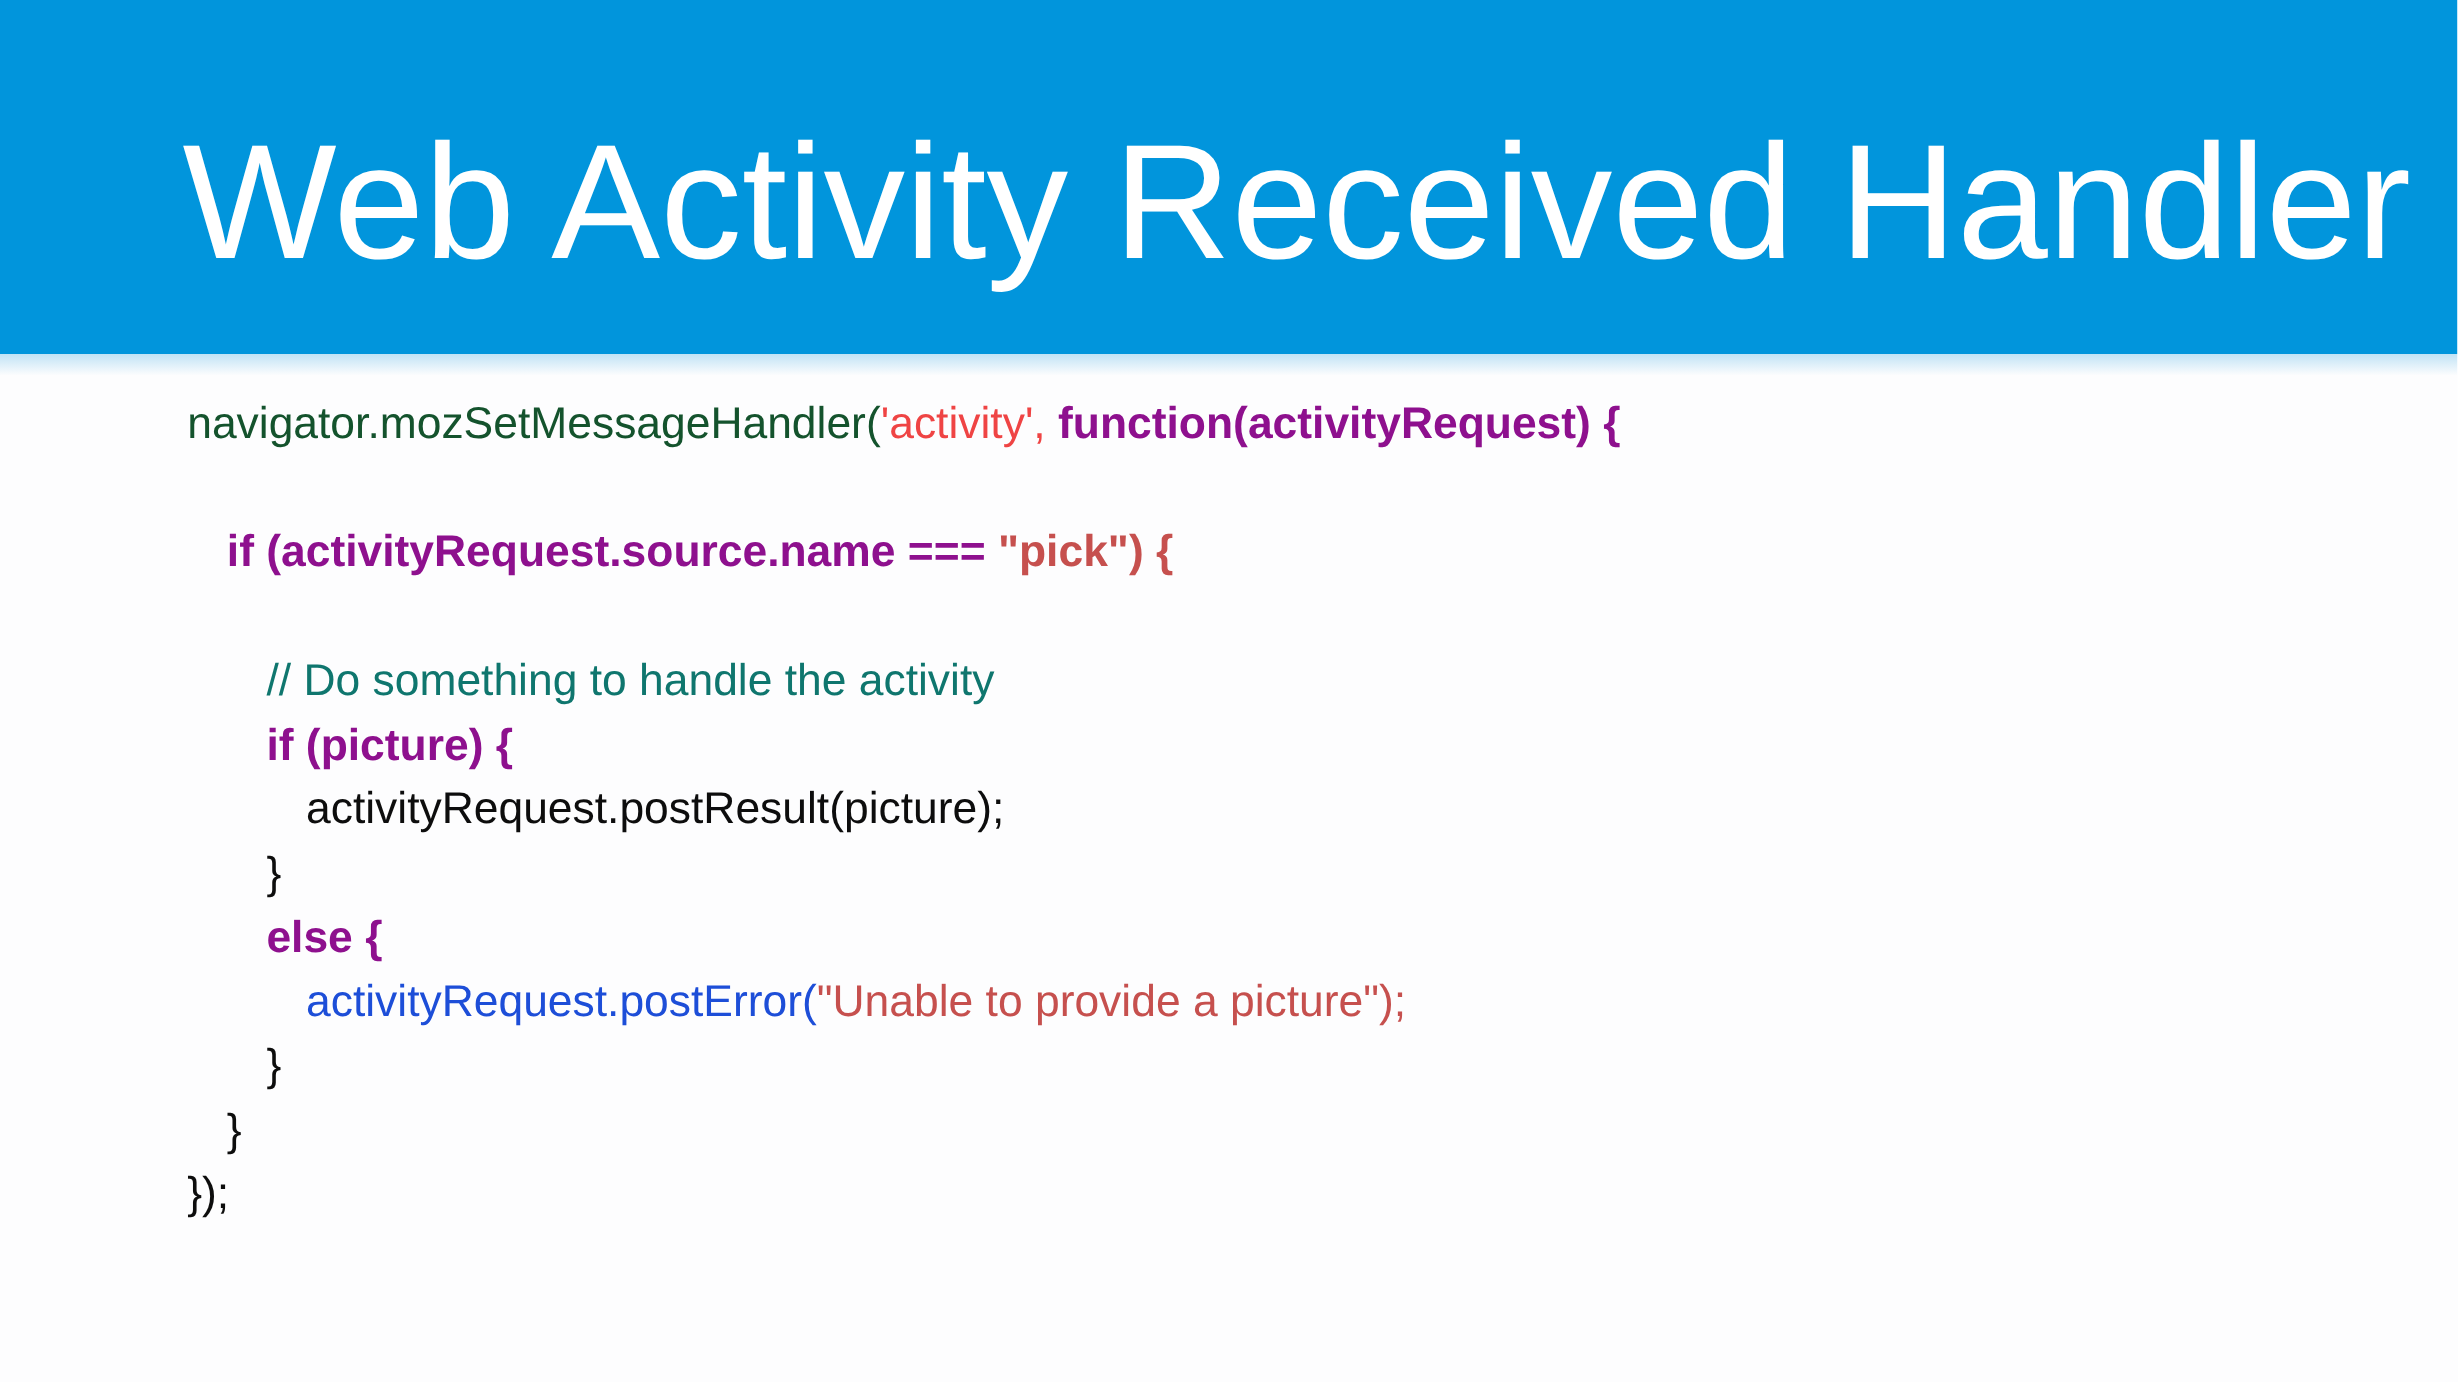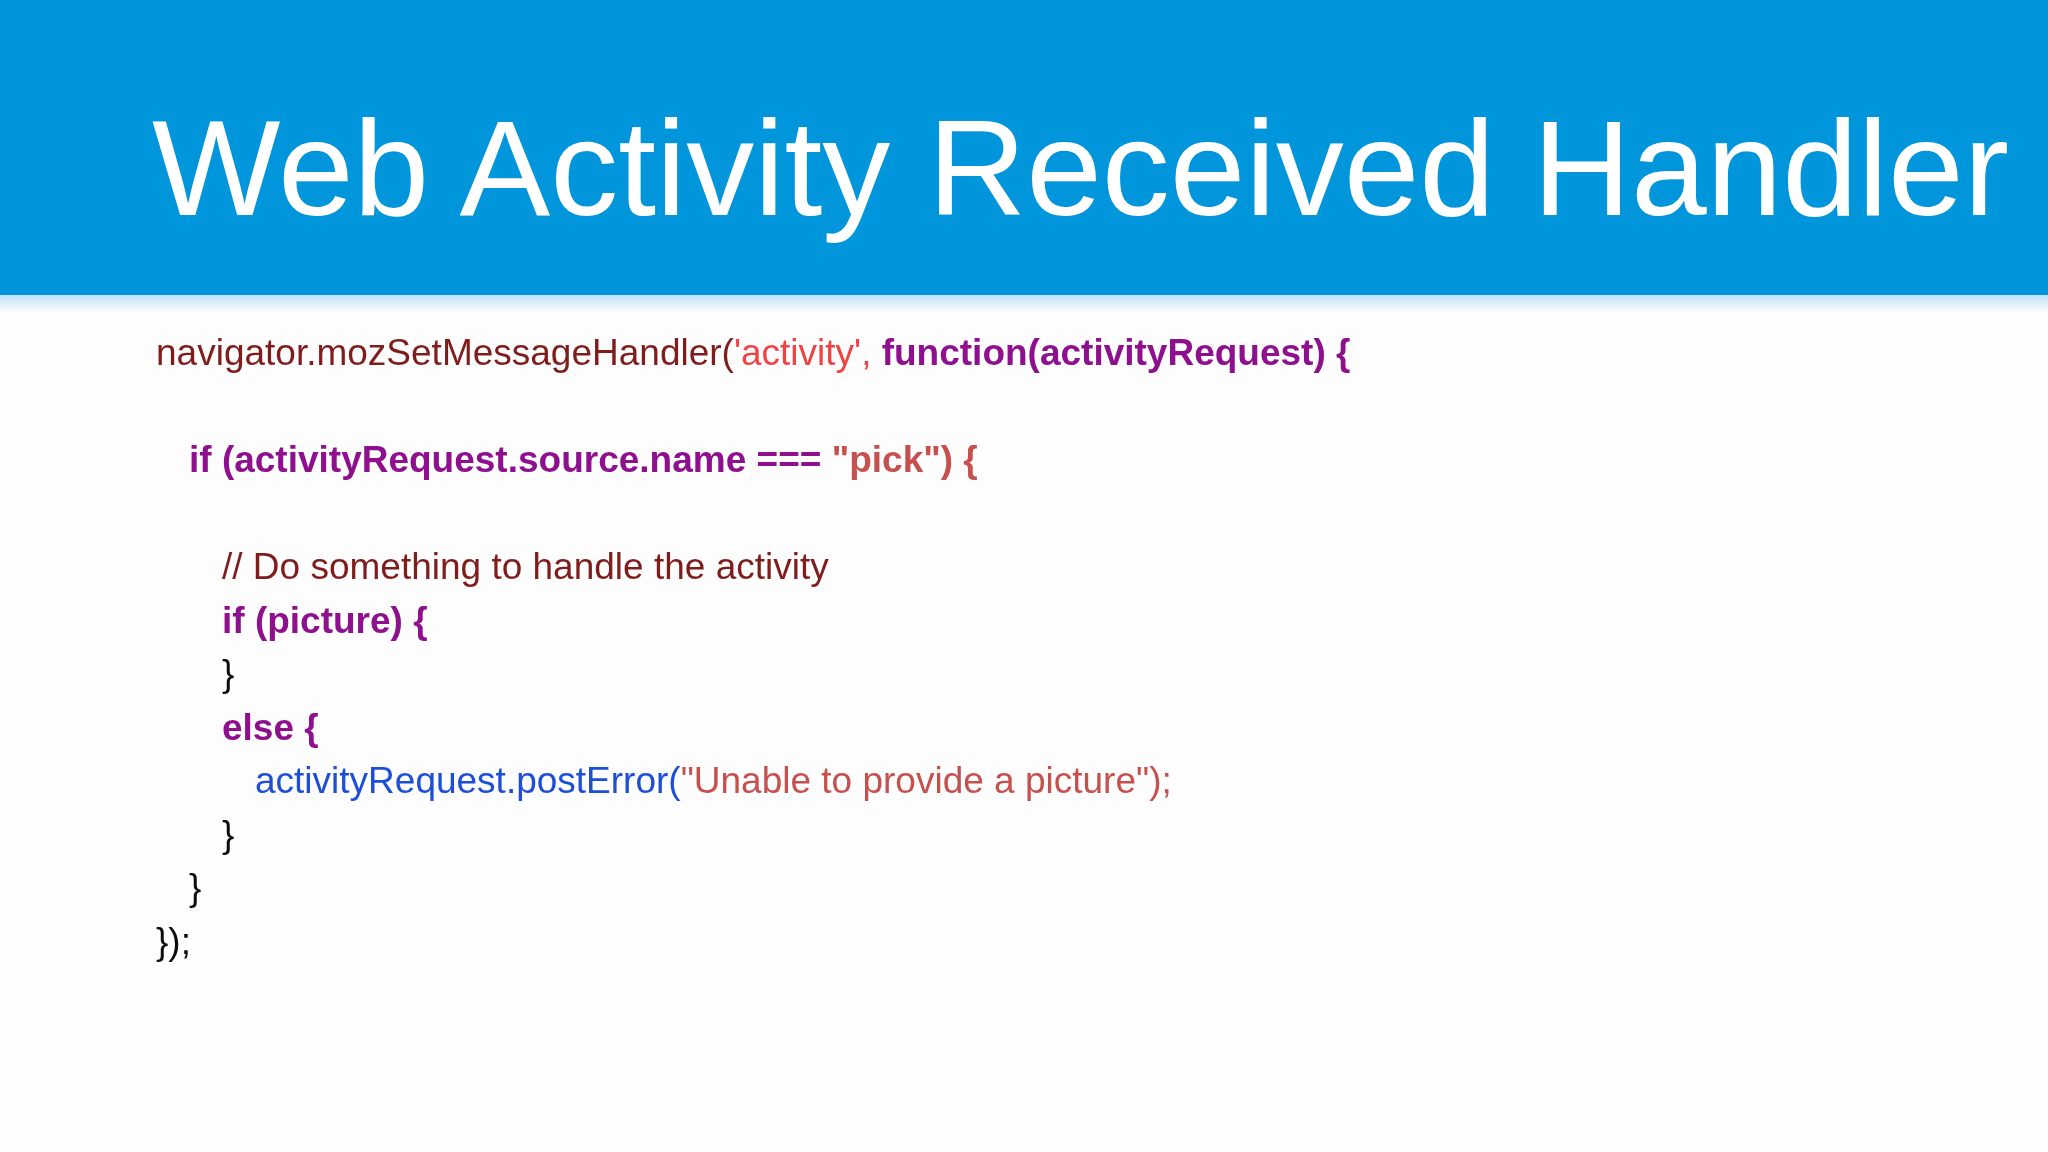--- a/index.html
+++ b/index.html
@@ -57,26 +57,27 @@
   .code-line span { display: inline; }
 </style>
 </head>
 <body>
 
 <div class="slide" style="background: rgb(253, 253, 254);">
   <div class="header-bar" style="background: rgb(1, 149, 220);"></div>
   <div class="header-fade"></div>
   <div class="slide-title" style="color: rgb(255, 255, 255);">Web Activity Received Handler</div>
   <div class="code-block">
-      <div class="code-line" style="padding-left: 0px;"><span style="color: #7f1d1d;">navigator.mozSetMessageHandler(</span><span style="color: #ef4444;">'activity', </span><span style="color: rgb(142, 16, 142); font-weight: 700;">function(activityRequest) {</span></div>
+      <div class="code-line" style="padding-left: 0px;"><span style="color: #14532d;">navigator.mozSetMessageHandler(</span><span style="color: #ef4444;">'activity', </span><span style="color: rgb(142, 16, 142); font-weight: 700;">function(activityRequest) {</span></div>
       <div class="code-line">&nbsp;</div>
       <div class="code-line" style="padding-left: 33px;"><span style="color: rgb(142, 16, 142); font-weight: 700;">if (activityRequest.source.name === </span><span style="color: rgb(198, 80, 78); font-weight: 700;">"pick") {</span></div>
       <div class="code-line">&nbsp;</div>
-      <div class="code-line" style="padding-left: 66px;"><span style="color: #7f1d1d;">// Do something to handle the activity</span></div>
+      <div class="code-line" style="padding-left: 66px;"><span style="color: #0f766e;">// Do something to handle the activity</span></div>
       <div class="code-line" style="padding-left: 66px;"><span style="color: rgb(142, 16, 142); font-weight: 700;">if (picture) {</span></div>
+      <div class="code-line" style="padding-left: 99px;"><span style="color: rgb(13, 13, 13);">activityRequest.postResult(picture);</span></div>
       <div class="code-line" style="padding-left: 66px;"><span style="color: rgb(13, 13, 13);">}</span></div>
       <div class="code-line" style="padding-left: 66px;"><span style="color: rgb(142, 16, 142); font-weight: 700;">else {</span></div>
       <div class="code-line" style="padding-left: 99px;"><span style="color: #1d4ed8;">activityRequest.postError(</span><span style="color: rgb(198, 80, 78);">"Unable to provide a picture");</span></div>
       <div class="code-line" style="padding-left: 66px;"><span style="color: rgb(13, 13, 13);">}</span></div>
       <div class="code-line" style="padding-left: 33px;"><span style="color: rgb(13, 13, 13);">}</span></div>
       <div class="code-line" style="padding-left: 0px;"><span style="color: rgb(13, 13, 13);">});</span></div>
     </div>
 </div>
 
 </body></html>

